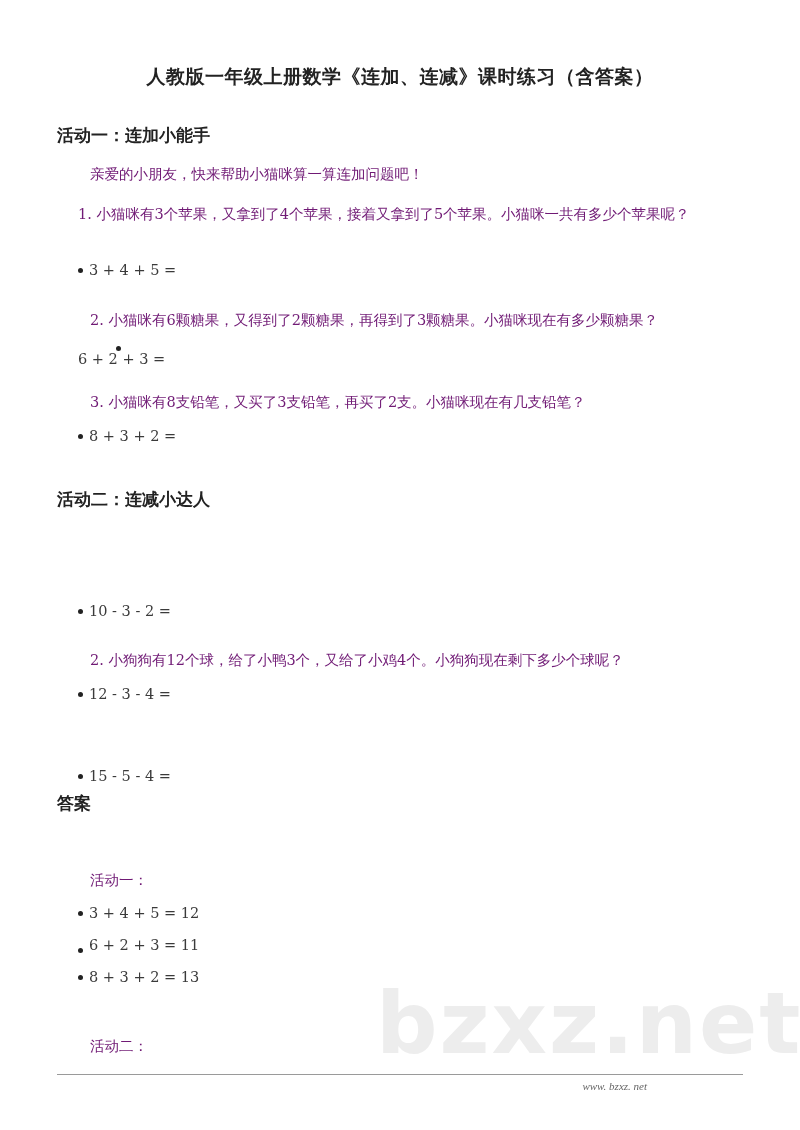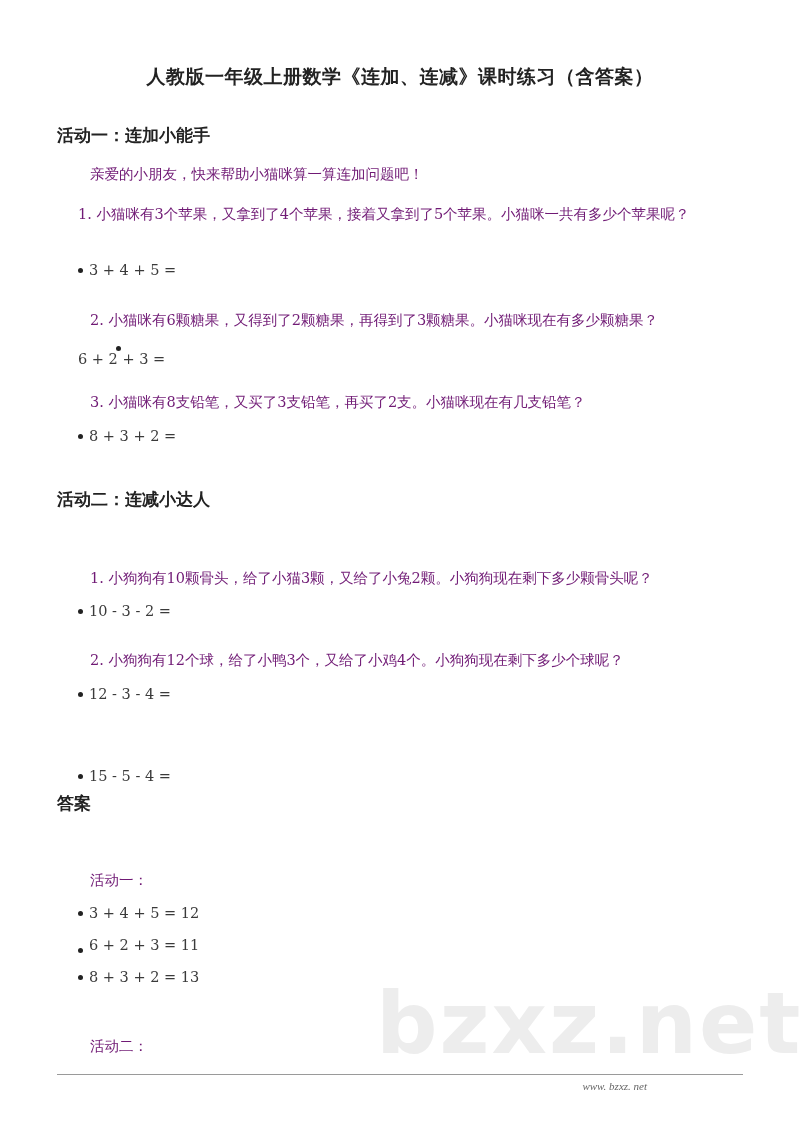--- a/index.html
+++ b/index.html
@@ -119,21 +119,20 @@
     <span class="dot"></span><span>6 + 2 + 3 =</span>
   </div>
 
   <div class="para" style="top:388px;">3.  小猫咪有8支铅笔，又买了3支铅笔，再买了2支。小猫咪现在有几支铅笔？</div>
   <div class="bullet" style="top:428px;">
     <span class="dot"></span><span>8 + 3 + 2 =</span>
   </div>
 
   <div class="heading" style="top:488px;">活动二：连减小达人</div>
 
-  <div class="para" style="top:564px;">1.  小狗狗有10颗骨头，给了小猫3颗，又给了小兔2颗。小狗狗现在剩下多少颗骨头呢？</div>
   <div class="bullet" style="top:603px;">
     <span class="dot"></span><span>10 - 3 - 2 =</span>
   </div>
 
   <div class="para" style="top:646px;">2.  小狗狗有12个球，给了小鸭3个，又给了小鸡4个。小狗狗现在剩下多少个球呢？</div>
   <div class="bullet" style="top:686px;">
     <span class="dot"></span><span>12 - 3 - 4 =</span>
   </div>
 
   <div class="bullet" style="top:768px;">

